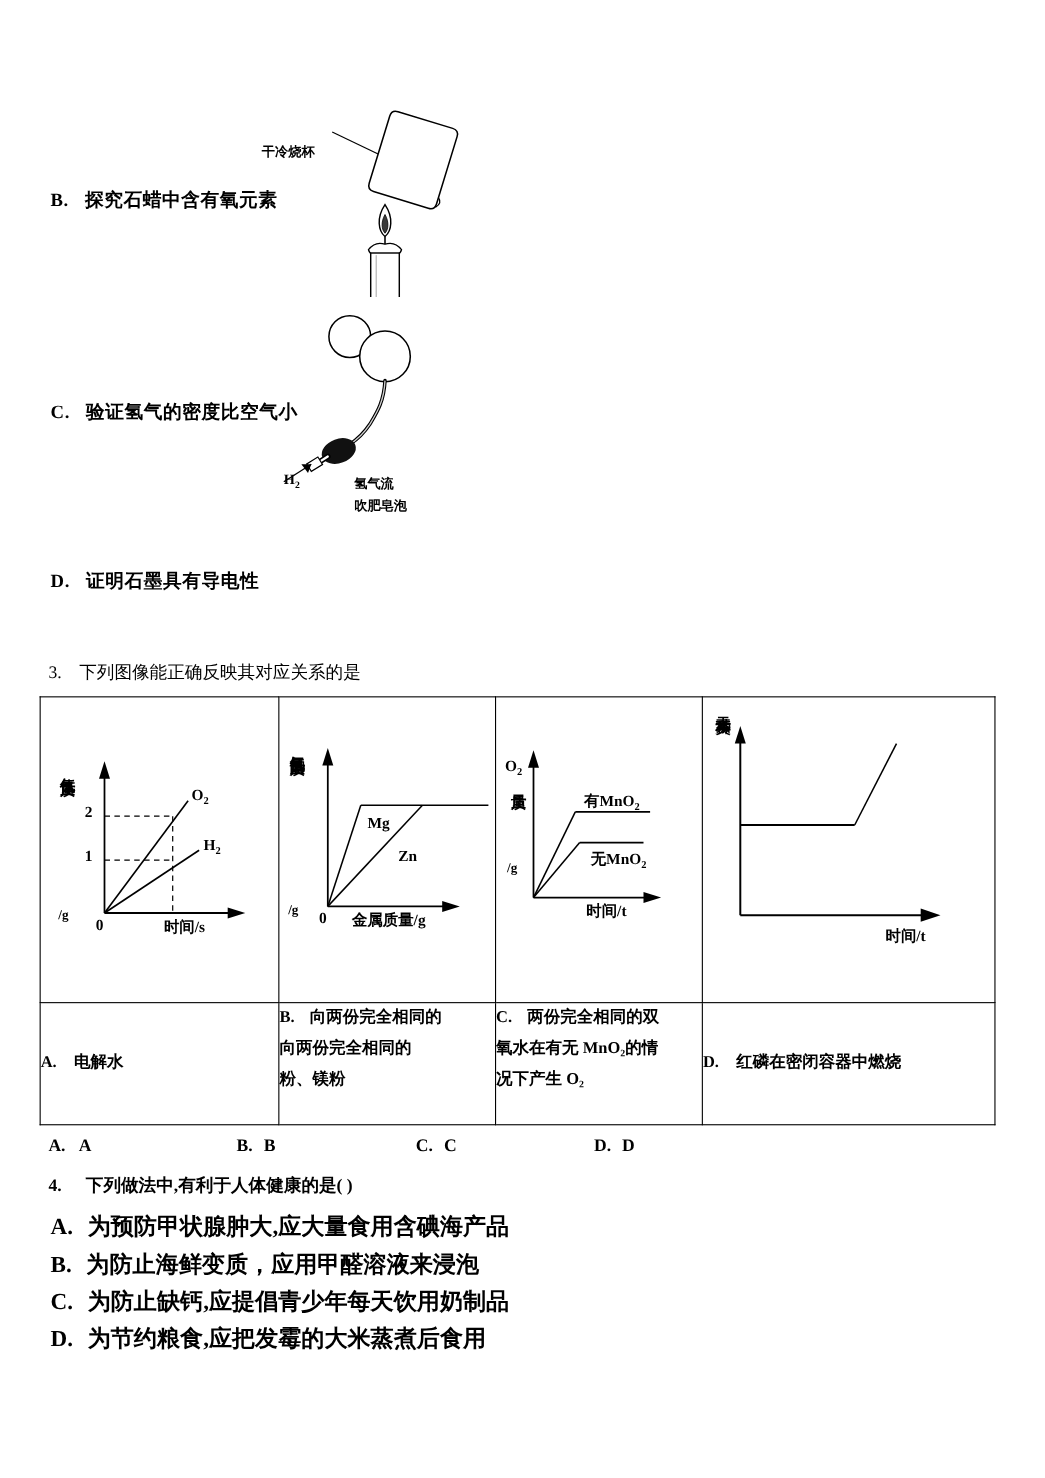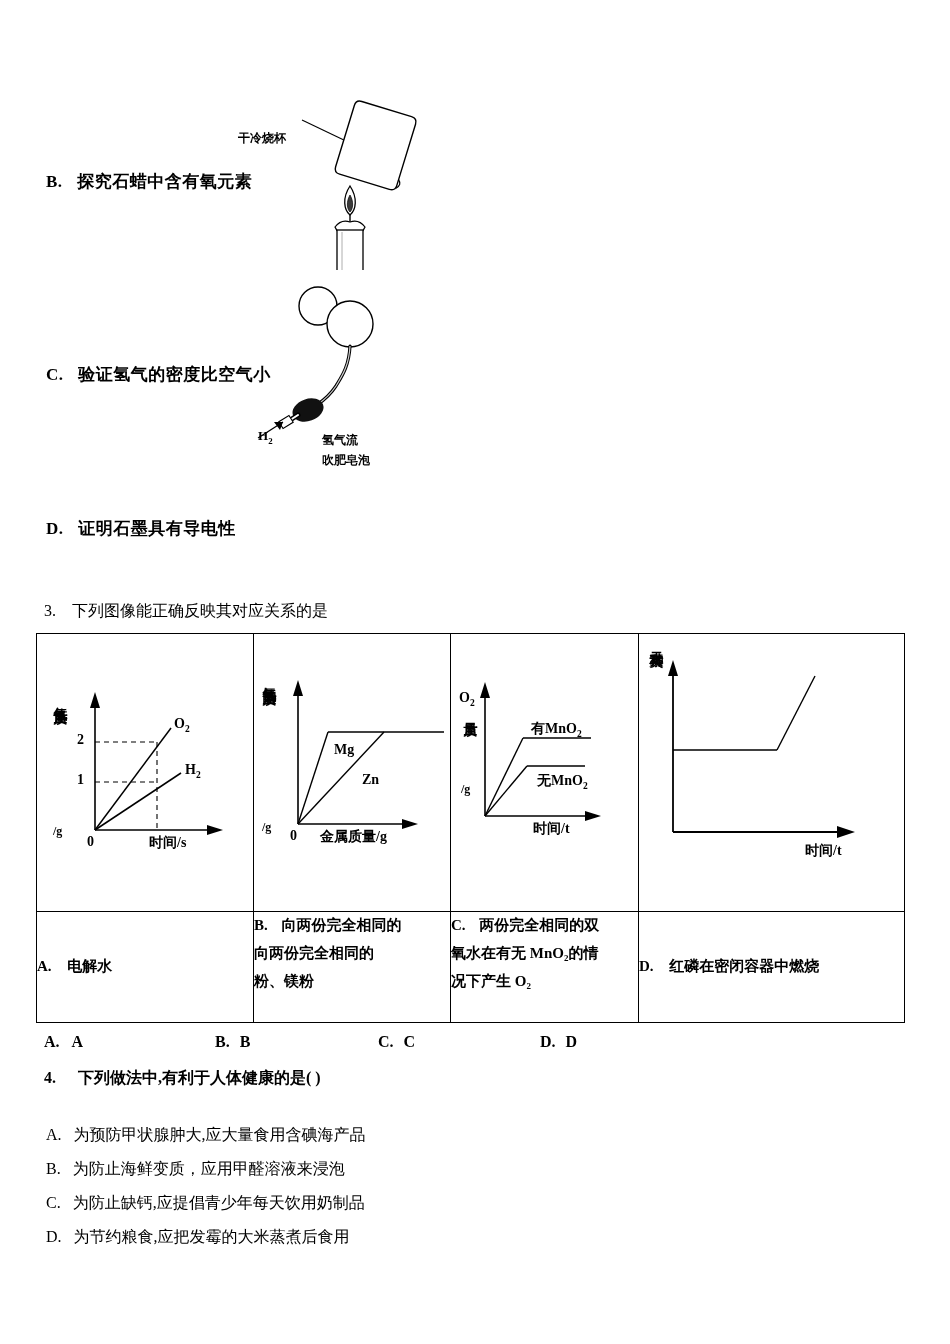--- a/index.html
+++ b/index.html
@@ -36,24 +36,23 @@
     white-space: nowrap;
   }
   .ans-row {
     position: absolute;
     font-size: 16px;
     font-weight: bold;
     white-space: nowrap;
   }
   .q4-opt {
     position: absolute;
-    font-size: 16px;
-    font-weight: normal;
-    white-space: nowrap;
-    margin-top: 24px;
+    font-size: 21px;
+    font-weight: bold;
+    white-space: nowrap;
   }
   .q4-opt .ltr { margin-right: 8px; }
 
   
   .illus { position: absolute; }
   .illus svg { display: block; }
   .ilabel {
     position: absolute;
     font-size: 12px;
     font-weight: bold;

